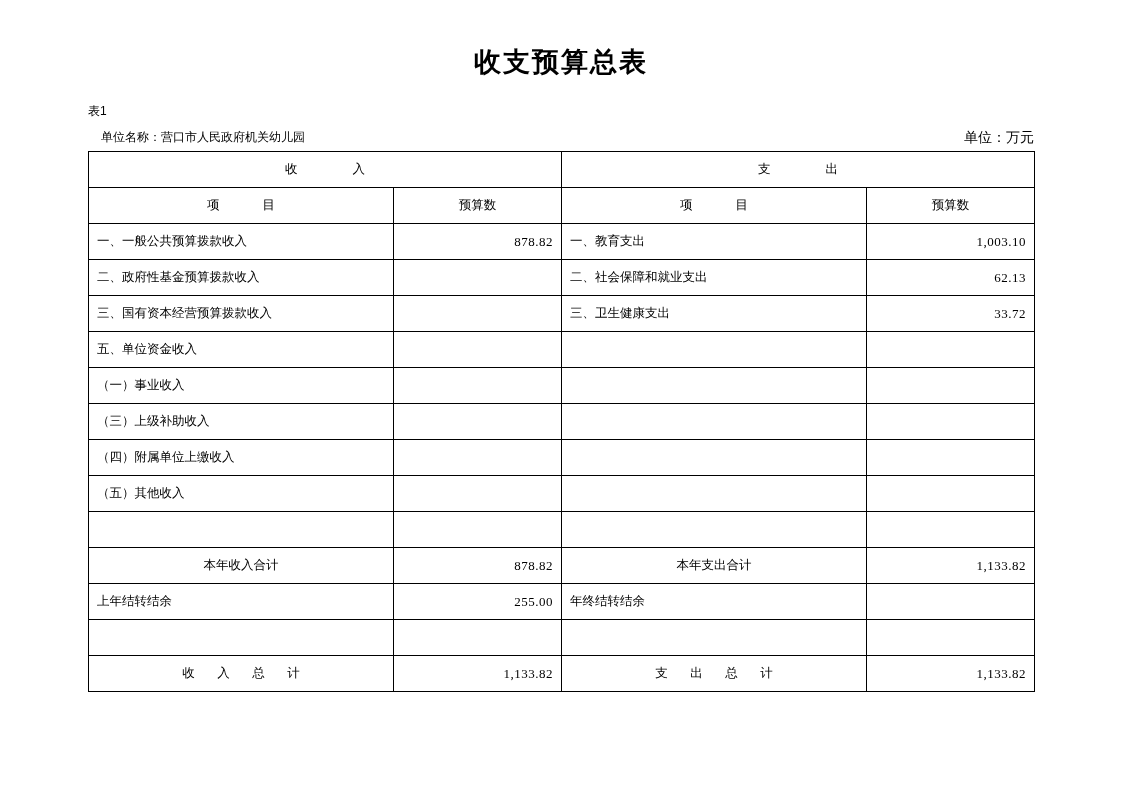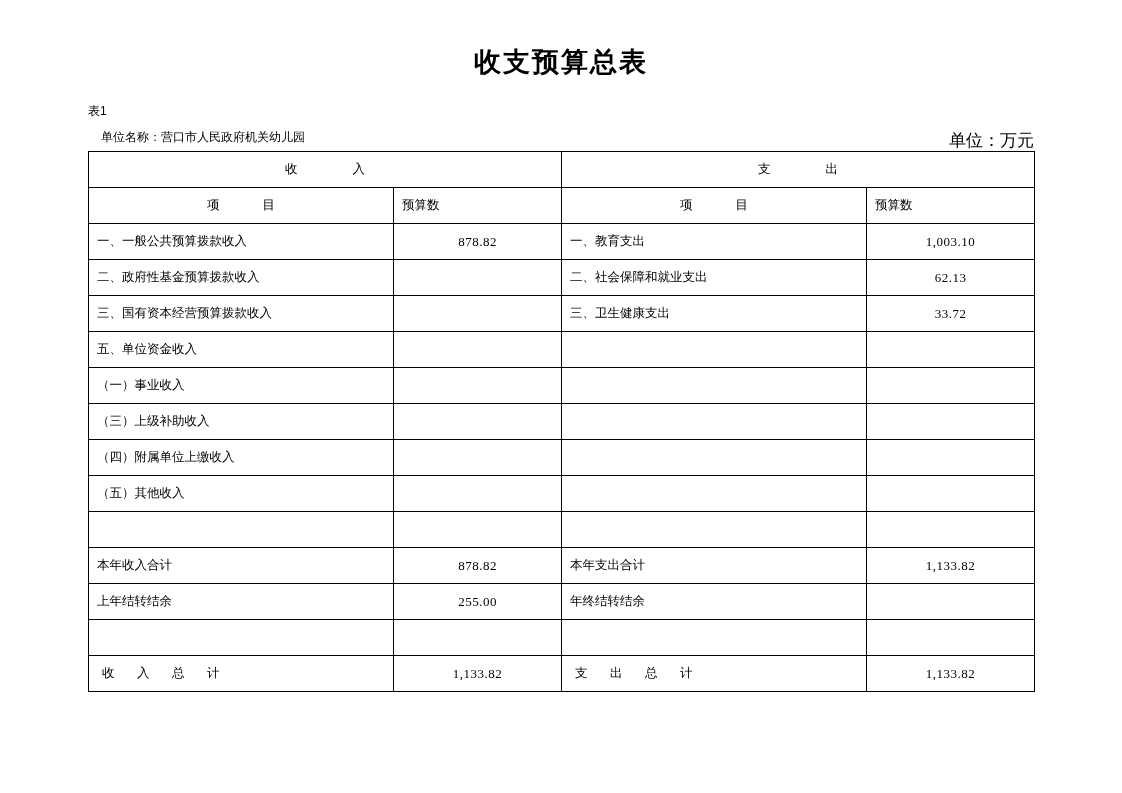--- a/index.html
+++ b/index.html
@@ -44,21 +44,21 @@
     left: 88px;
     top: 129px;
     font-size: 12px;
     font-family: "Liberation Sans", "DejaVu Sans", sans-serif;
     margin-left: 13px;
   }
   .meta-unit {
     position: absolute;
     right: 88px;
     top: 129px;
-    font-size: 17px;
+    font-size: 14px;
     font-family: "Liberation Sans", "DejaVu Sans", sans-serif;
   }
   table.budget {
     position: absolute;
     left: 88px;
     top: 151px;
     width: 946px;
     border-collapse: collapse;
     table-layout: fixed;
     font-size: 12.5px;
@@ -69,21 +69,21 @@
     height: 35px;
     padding: 0 8px;
     vertical-align: middle;
     line-height: 1.2;
   }
   .col-a { width: 305px; }
   .col-b { width: 168px; }
   .col-c { width: 305px; }
   .col-d { width: 168px; }
 
-  .ctr { text-align: left; }
+  .ctr { text-align: center; }
   .rgt { text-align: right; }
   .lft { text-align: left; }
 
   .group-head {
     text-align: center;
     letter-spacing: 10px;
     text-indent: 10px;
   }
   .colhead {
     text-align: center;
@@ -92,21 +92,20 @@
   }
   .spaced {
     letter-spacing: 5px;
     text-indent: 5px;
   }
   .empty-row td { height: 35px; }
   .num {
     font-family: "Liberation Serif", "DejaVu Serif", serif;
     font-size: 13px;
     letter-spacing: 0.5px;
-    text-align: center;
   }
 </style>
 </head>
 <body>
 
 <div class="page">
 
   <div class="doc-title">收支预算总表</div>
 
   <div class="meta-sheet">表1</div>

